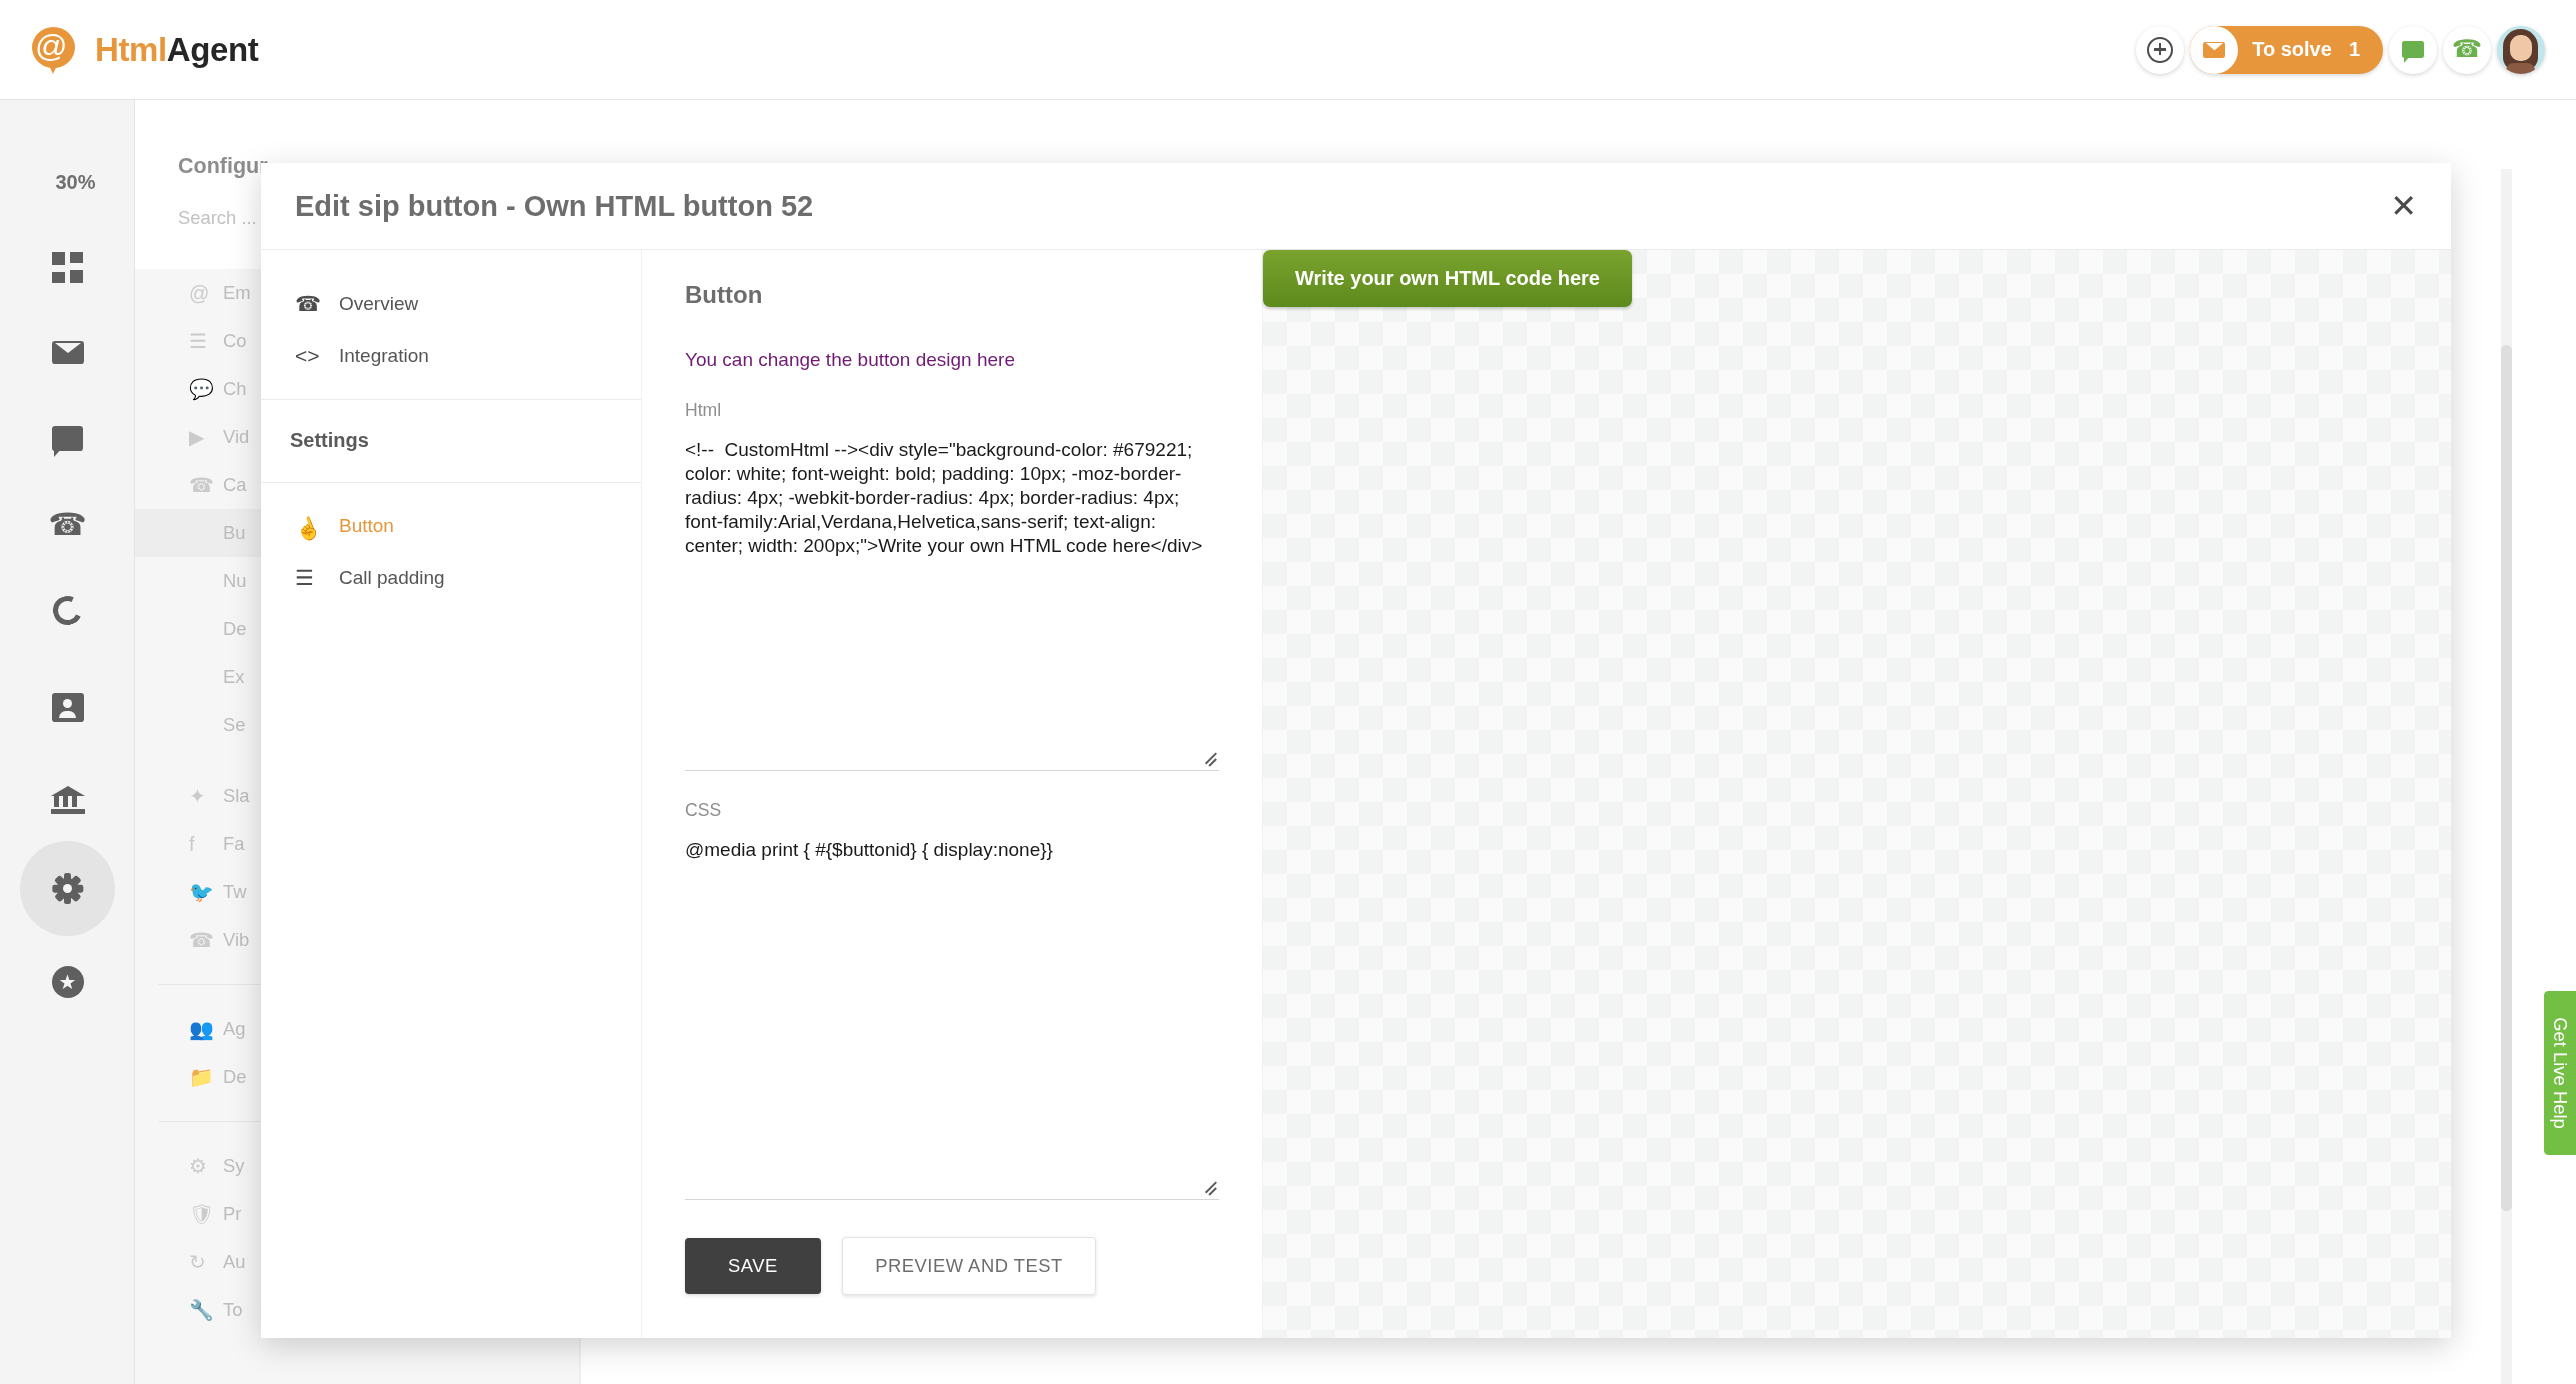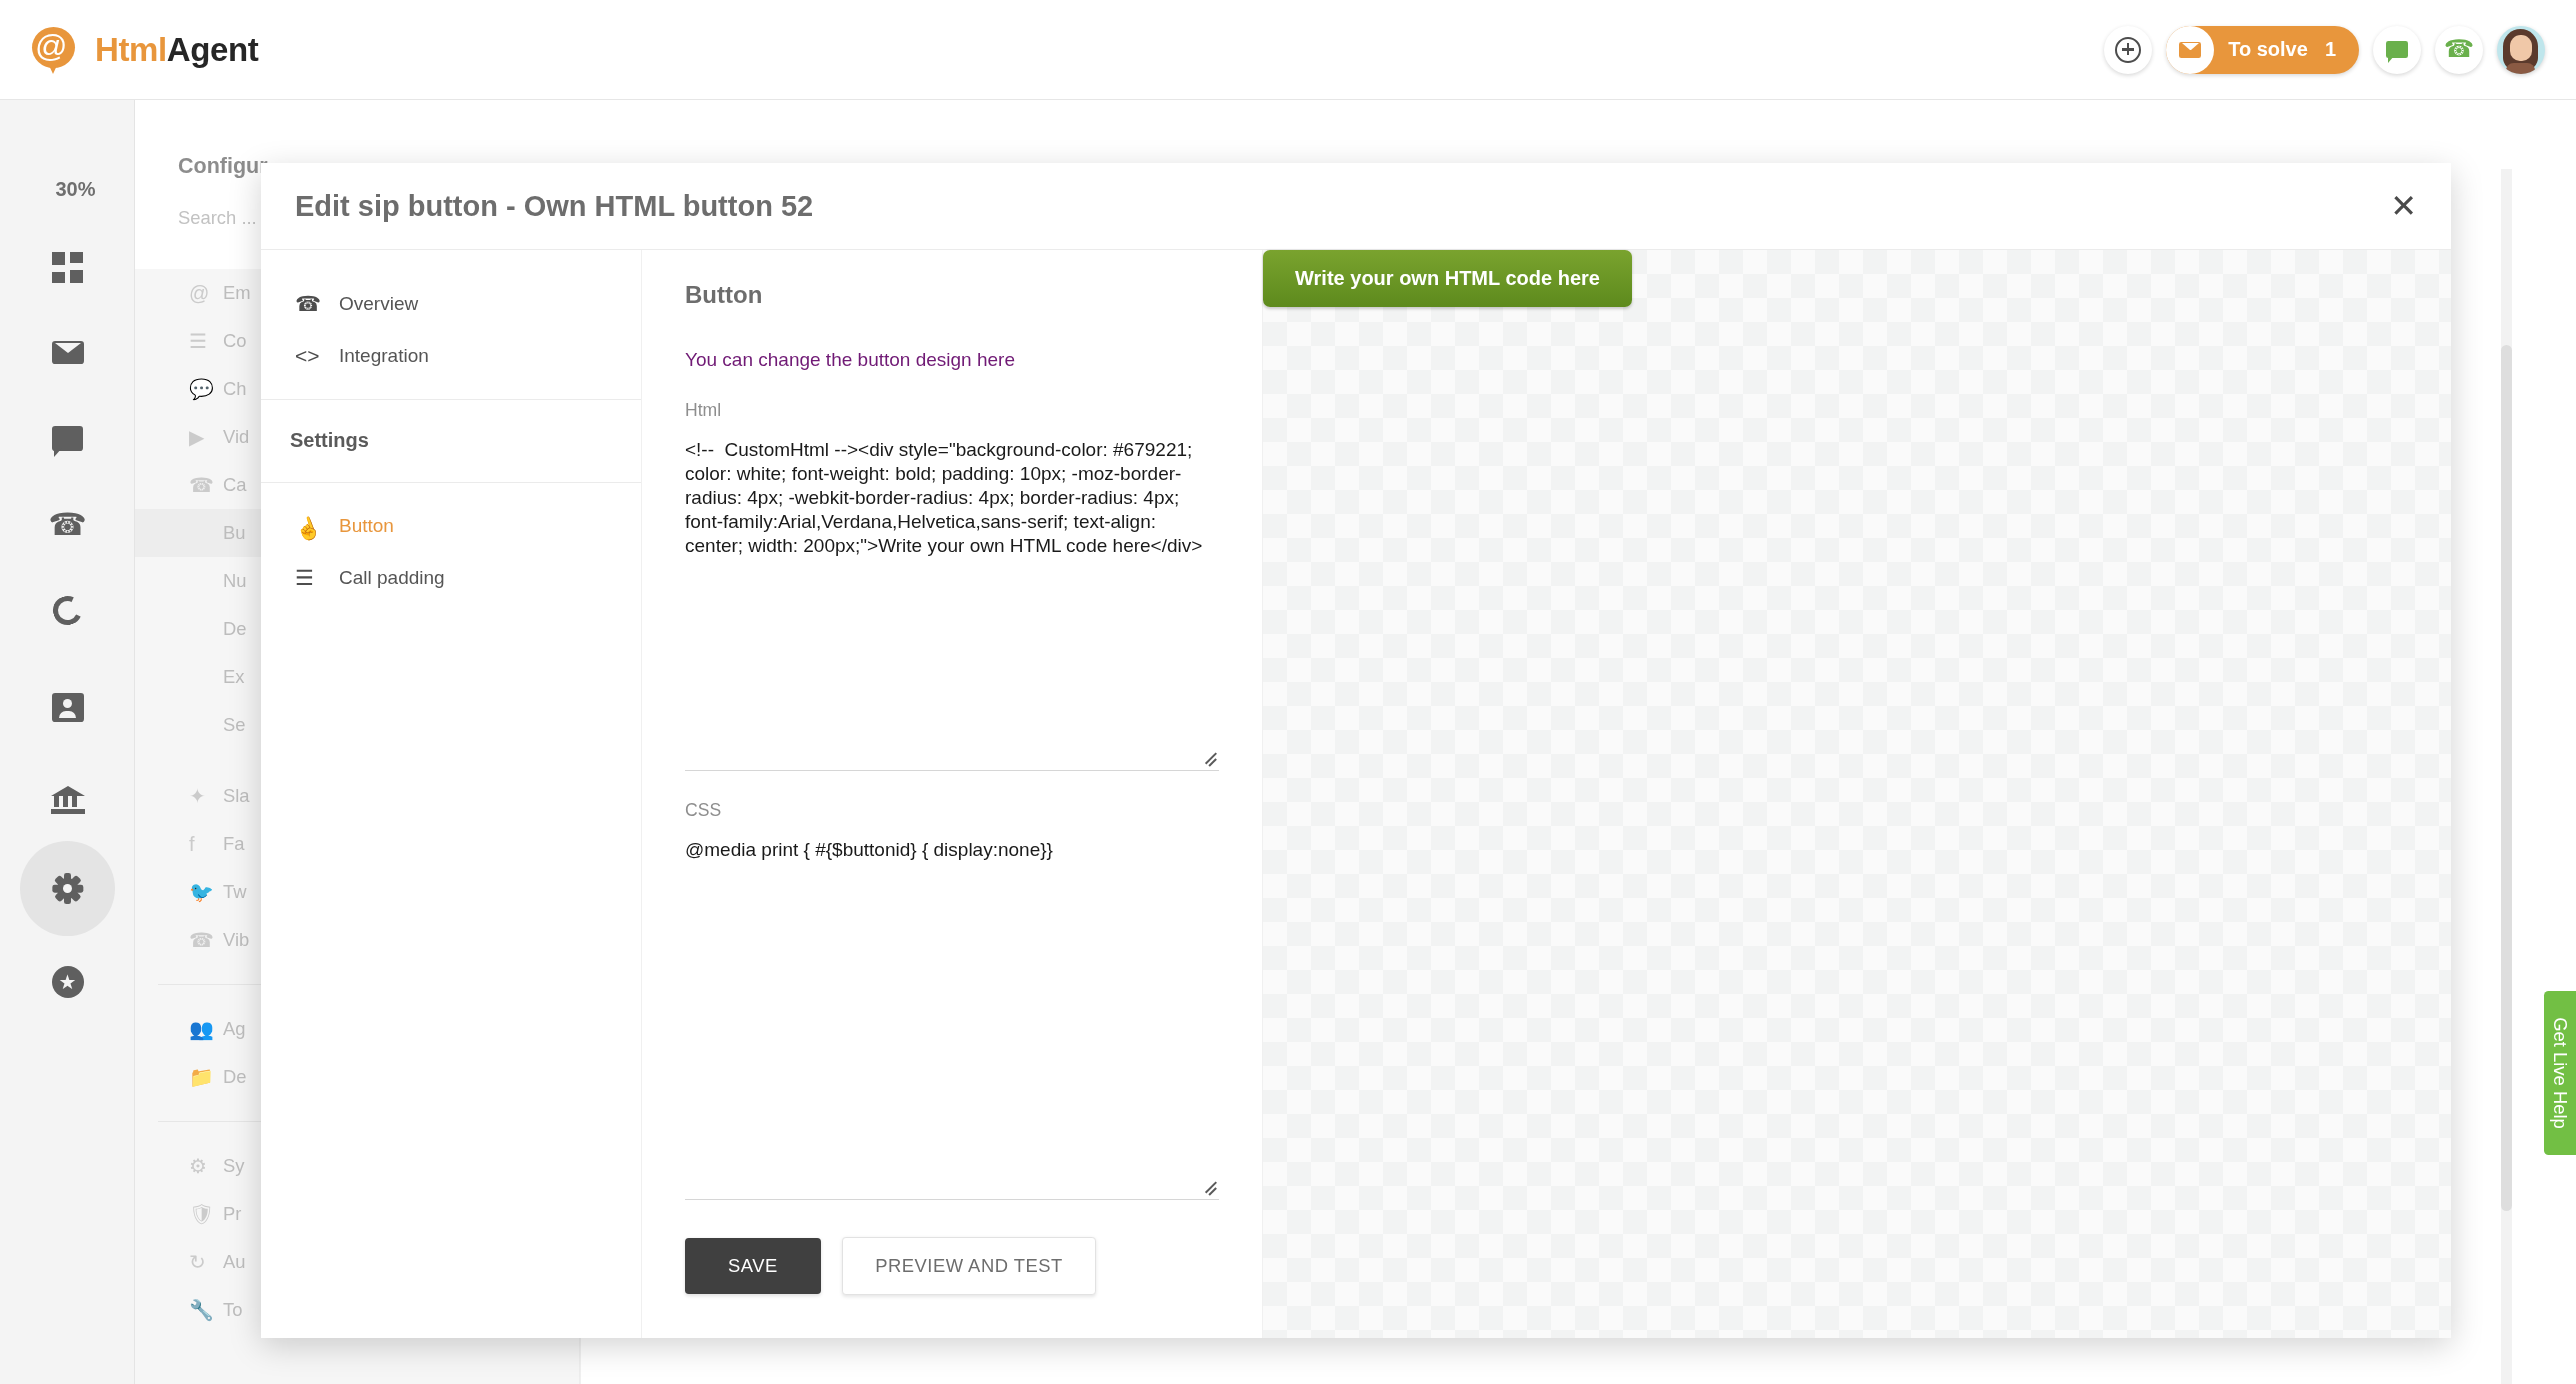--- a/index.html
+++ b/index.html
@@ -31,21 +31,21 @@
     position: absolute; left: 3.1px; top: 3.8px; width: 31px; height: 32px;
     color: #ffffff; font-size: 32px; line-height: 32px; font-weight: 400;
     text-align: center; font-family: "Liberation Sans", sans-serif;
   }
   .brand-text { margin-left: 17px; font-size: 33px; font-weight: 700; letter-spacing: -0.4px; }
   .brand-live { color: #e8963c; }
   .brand-agent { color: #262626; }
 
   .top-actions {
     margin-left: auto; margin-right: 31px;
-    display: flex; align-items: flex-start; gap: 14px;
+    display: flex; align-items: flex-start; gap: 6px;
   }
   .round-btn {
     width: 48px; height: 48px; border-radius: 50%; background: #ffffff;
     box-shadow: 0 1.5px 4.6px rgba(0,0,0,.16);
     display: flex; align-items: center; justify-content: center;
     cursor: pointer;
   }
   .plus-ring {
     width: 26px; height: 26px; border: 2.3px solid #4d4d4d; border-radius: 50%;
     position: relative;
@@ -92,21 +92,21 @@
     background: #f0c8a8; border-radius: 10.7px 10.7px 10px 10px; }
   .av-body { position: absolute; left: 9.2px; top: 37px; width: 29px; height: 12.3px;
     background: #8a5a43; border-radius: 7.7px 7.7px 0 0; }
 
   
   .rail {
     position: absolute; left: 0; top: 100px; width: 135px; height: 1284px;
     background: #f4f4f4; border-right: 0.8px solid #e4e4e4; z-index: 10;
   }
   .rail-pct {
-    position: absolute; top: 78px; width: 151px; text-align: center;
+    position: absolute; top: 71px; width: 151px; text-align: center;
     font-size: 20px; font-weight: 700; color: #6f6f6f;
   }
   .rail-item {
     position: absolute; left: 20px; width: 95px; height: 95px;
     display: flex; align-items: center; justify-content: center; cursor: pointer;
   }
   .rail-item.active .rail-bubble {
     position: absolute; left: 0; top: 0; width: 95px; height: 95px;
     border-radius: 50%; background: #e4e4e4;
   }

